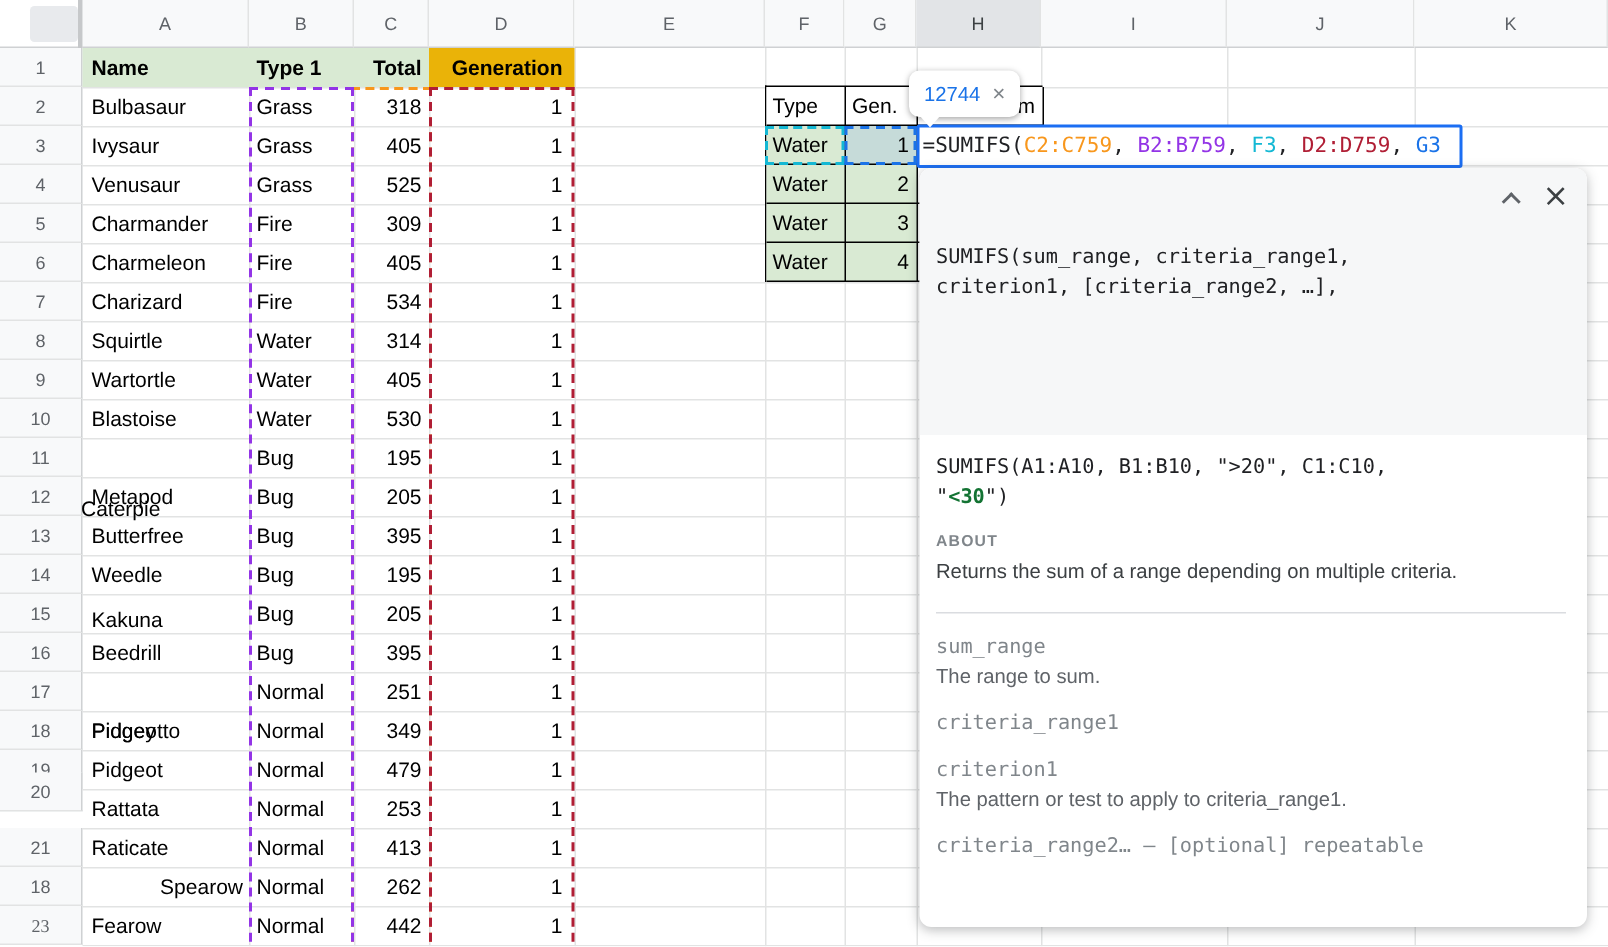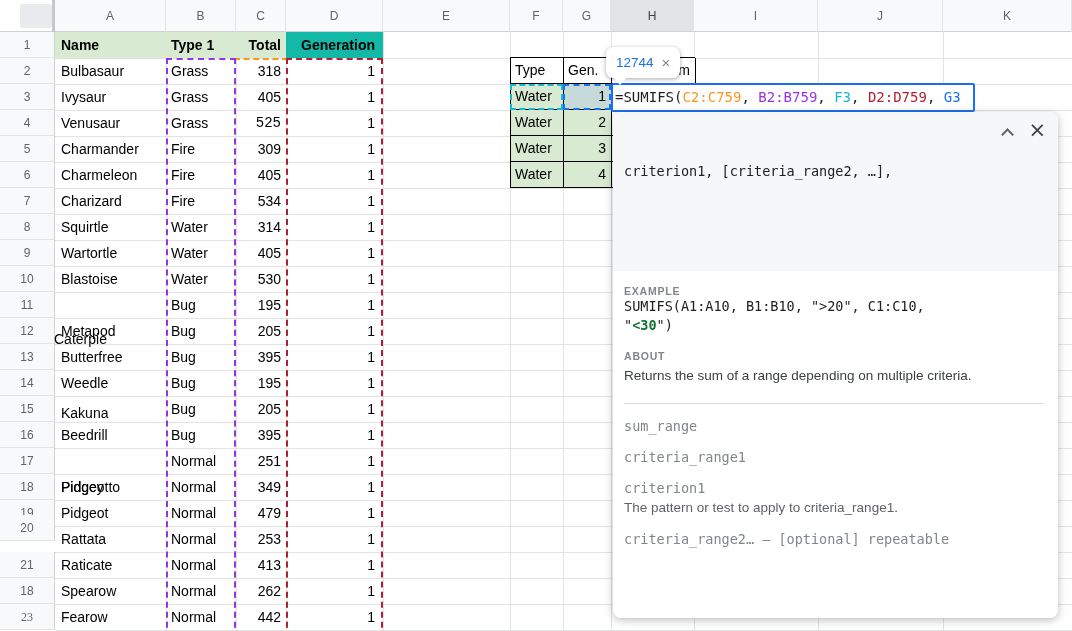--- a/index.html
+++ b/index.html
@@ -157,32 +157,32 @@
       <div class="grid-h" style="top: 474px; left: 55px; width: 1017px;"></div>
       <div class="grid-h" style="top: 500px; left: 55px; width: 1017px;"></div>
       <div class="grid-h" style="top: 526px; left: 55px; width: 1017px;"></div>
       <div class="grid-h" style="top: 552px; left: 55px; width: 1017px;"></div>
       <div class="grid-h" style="top: 578px; left: 55px; width: 1017px;"></div>
       <div class="grid-h" style="top: 604px; left: 55px; width: 1017px;"></div>
       <div class="grid-h" style="top: 630px; left: 55px; width: 1017px;"></div>
       <div class="cell bold" style="left: 55px; top: 32px; width: 111px; height: 26px; background: rgb(217, 234, 211); padding: 0px 4px 0px 6px; z-index: 2;">Name</div>
       <div class="cell bold" style="left: 166px; top: 32px; width: 70px; height: 26px; background: rgb(217, 234, 211); padding: 0px 4px 0px 5px; z-index: 2;">Type 1</div>
       <div class="cell bold right" style="left: 236px; top: 32px; width: 50px; height: 26px; background: rgb(217, 234, 211); padding: 0px 5px 0px 2px; z-index: 2;">Total</div>
-      <div class="cell bold right" style="left: 286px; top: 32px; width: 97px; height: 26px; background: #14b8a6; padding: 0px 8px 0px 2px; z-index: 2;">Generation</div>
+      <div class="cell bold right" style="left: 286px; top: 32px; width: 97px; height: 26px; background: #eab308; padding: 0px 8px 0px 2px; z-index: 2;">Generation</div>
       <div class="cell" style="left: 55px; top: 58px; width: 111px; height: 26px; padding: 0px 4px 0px 6px; z-index: 2;">Bulbasaur</div>
       <div class="cell" style="left: 166px; top: 58px; width: 70px; height: 26px; padding: 0px 4px 0px 5px; z-index: 2;">Grass</div>
       <div class="cell right" style="left: 236px; top: 58px; width: 50px; height: 26px; padding: 0px 5px 0px 2px; z-index: 2;">318</div>
       <div class="cell right" style="left: 286px; top: 58px; width: 97px; height: 26px; padding: 0px 8px 0px 2px; z-index: 2;">1</div>
       <div class="cell" style="left: 55px; top: 84px; width: 111px; height: 26px; padding: 0px 4px 0px 6px; z-index: 2;">Ivysaur</div>
       <div class="cell" style="left: 166px; top: 84px; width: 70px; height: 26px; padding: 0px 4px 0px 5px; z-index: 2;">Grass</div>
       <div class="cell right" style="left: 236px; top: 84px; width: 50px; height: 26px; padding: 0px 5px 0px 2px; z-index: 2;">405</div>
       <div class="cell right" style="left: 286px; top: 84px; width: 97px; height: 26px; padding: 0px 8px 0px 2px; z-index: 2;">1</div>
       <div class="cell" style="left: 55px; top: 110px; width: 111px; height: 26px; padding: 0px 4px 0px 6px; z-index: 2;">Venusaur</div>
       <div class="cell" style="left: 166px; top: 110px; width: 70px; height: 26px; padding: 0px 4px 0px 5px; z-index: 2;">Grass</div>
-      <div class="cell right" style="left: 236px; top: 110px; width: 50px; height: 26px; padding: 0px 5px 0px 2px; z-index: 2; font-family: Liberation Mono, monospace;">525</div>
+      <div class="cell right" style="left: 236px; top: 110px; width: 50px; height: 26px; padding: 0px 5px 0px 2px; z-index: 2;">525</div>
       <div class="cell right" style="left: 286px; top: 110px; width: 97px; height: 26px; padding: 0px 8px 0px 2px; z-index: 2;">1</div>
       <div class="cell" style="left: 55px; top: 136px; width: 111px; height: 26px; padding: 0px 4px 0px 6px; z-index: 2;">Charmander</div>
       <div class="cell" style="left: 166px; top: 136px; width: 70px; height: 26px; padding: 0px 4px 0px 5px; z-index: 2;">Fire</div>
       <div class="cell right" style="left: 236px; top: 136px; width: 50px; height: 26px; padding: 0px 5px 0px 2px; z-index: 2;">309</div>
       <div class="cell right" style="left: 286px; top: 136px; width: 97px; height: 26px; padding: 0px 8px 0px 2px; z-index: 2;">1</div>
       <div class="cell" style="left: 55px; top: 162px; width: 111px; height: 26px; padding: 0px 4px 0px 6px; z-index: 2;">Charmeleon</div>
       <div class="cell" style="left: 166px; top: 162px; width: 70px; height: 26px; padding: 0px 4px 0px 5px; z-index: 2;">Fire</div>
       <div class="cell right" style="left: 236px; top: 162px; width: 50px; height: 26px; padding: 0px 5px 0px 2px; z-index: 2;">405</div>
       <div class="cell right" style="left: 286px; top: 162px; width: 97px; height: 26px; padding: 0px 8px 0px 2px; z-index: 2;">1</div>
       <div class="cell" style="left: 55px; top: 188px; width: 111px; height: 26px; padding: 0px 4px 0px 6px; z-index: 2;">Charizard</div>
@@ -238,21 +238,21 @@
       <div class="cell right" style="left: 236px; top: 500px; width: 50px; height: 26px; padding: 0px 5px 0px 2px; z-index: 2;">479</div>
       <div class="cell right" style="left: 286px; top: 500px; width: 97px; height: 26px; padding: 0px 8px 0px 2px; z-index: 2;">1</div>
       <div class="cell" style="left: 55px; top: 526px; width: 111px; height: 26px; padding: 0px 4px 0px 6px; z-index: 2;">Rattata</div>
       <div class="cell" style="left: 166px; top: 526px; width: 70px; height: 26px; padding: 0px 4px 0px 5px; z-index: 2;">Normal</div>
       <div class="cell right" style="left: 236px; top: 526px; width: 50px; height: 26px; padding: 0px 5px 0px 2px; z-index: 2;">253</div>
       <div class="cell right" style="left: 286px; top: 526px; width: 97px; height: 26px; padding: 0px 8px 0px 2px; z-index: 2;">1</div>
       <div class="cell" style="left: 55px; top: 552px; width: 111px; height: 26px; padding: 0px 4px 0px 6px; z-index: 2;">Raticate</div>
       <div class="cell" style="left: 166px; top: 552px; width: 70px; height: 26px; padding: 0px 4px 0px 5px; z-index: 2;">Normal</div>
       <div class="cell right" style="left: 236px; top: 552px; width: 50px; height: 26px; padding: 0px 5px 0px 2px; z-index: 2;">413</div>
       <div class="cell right" style="left: 286px; top: 552px; width: 97px; height: 26px; padding: 0px 8px 0px 2px; z-index: 2;">1</div>
-      <div class="cell" style="left: 55px; top: 578px; width: 111px; height: 26px; padding: 0px 4px 0px 6px; z-index: 2;">Spearow</div>
+      <div class="cell" style="left: 55px; top: 578px; width: 111px; height: 26px; padding: 0px 4px 0px 6px; z-index: 2; text-align: right;">Spearow</div>
       <div class="cell" style="left: 166px; top: 578px; width: 70px; height: 26px; padding: 0px 4px 0px 5px; z-index: 2;">Normal</div>
       <div class="cell right" style="left: 236px; top: 578px; width: 50px; height: 26px; padding: 0px 5px 0px 2px; z-index: 2;">262</div>
       <div class="cell right" style="left: 286px; top: 578px; width: 97px; height: 26px; padding: 0px 8px 0px 2px; z-index: 2;">1</div>
       <div class="cell" style="left: 55px; top: 604px; width: 111px; height: 26px; padding: 0px 4px 0px 6px; z-index: 2;">Fearow</div>
       <div class="cell" style="left: 166px; top: 604px; width: 70px; height: 26px; padding: 0px 4px 0px 5px; z-index: 2;">Normal</div>
       <div class="cell right" style="left: 236px; top: 604px; width: 50px; height: 26px; padding: 0px 5px 0px 2px; z-index: 2;">442</div>
       <div class="cell right" style="left: 286px; top: 604px; width: 97px; height: 26px; padding: 0px 8px 0px 2px; z-index: 2;">1</div>
       <div class="dash" style="left: 234px; top: 58px; width: 54px; height: 590px; border-color: rgb(248, 151, 29); z-index: 5;"></div>
       <div class="dash" style="left: 166px; top: 58px; width: 70px; height: 590px; border-color: rgb(147, 52, 230); z-index: 6;"></div>
       <div class="dash" style="left: 286px; top: 58px; width: 97px; height: 590px; border-color: rgb(176, 30, 53); z-index: 7;"></div>
@@ -283,35 +283,35 @@
   <div class="fx-box" id="formula-box" style="left:611px;top:83px;width:364px;height:29px;"><span style="color: rgb(32, 33, 36);">=SUMIFS(</span><span style="color: rgb(248, 151, 29);">C2:C759</span><span style="color: rgb(32, 33, 36);">, </span><span style="color: rgb(147, 52, 230);">B2:B759</span><span style="color: rgb(32, 33, 36);">, </span><span style="color: rgb(20, 184, 212);">F3</span><span style="color: rgb(32, 33, 36);">, </span><span style="color: rgb(176, 30, 53);">D2:D759</span><span style="color: rgb(32, 33, 36);">, </span><span style="color: rgb(26, 115, 232);">G3</span></div>
 
   <div class="chip" style="left:606px;top:47px;height:31px;">
     <span style="color:#1a73e8;">12744</span>
     <span style="color:#80868b;font-size:15px;cursor:pointer;">×</span>
   </div>
   <div class="chip-tail" style="left:613px;top:77px;"></div>
 
   <div class="popup" style="left:613px;top:112px;width:445px;height:506px;">
     <div class="popup-sig">
-      <div id="sig-lines"><div class="code-line"><span>criterion1, [criteria_range2, …],</span></div></div>
+      <div id="sig-lines"><div class="code-line"><span>SUMIFS(sum_range, criteria_range1,</span></div><div class="code-line"><span>criterion1, [criteria_range2, …],</span></div></div>
       <span class="chev"></span>
       <span class="close-x">×</span>
     </div>
     <div class="popup-body">
-      <div class="mini-label" style="margin-top:2px;">EXAMPLE</div>
       <div id="example-lines">
           <div class="code-line"><span>SUMIFS(A1:A10, B1:B10, "&gt;20", C1:C10,</span></div>
           <div class="code-line"><span>"</span><span class="green">&lt;30</span><span>")</span></div>
         </div>
       <div class="mini-label" style="margin-top:14px;">ABOUT</div>
       <div class="about-text">Returns the sum of a range depending on multiple criteria.</div>
       <hr class="divider">
       <div id="param-list">
           <div class="param-name">sum_range</div>
+          <div class="param-desc">The range to sum.</div>
           <div class="param-name">criteria_range1</div>
           <div class="param-name">criterion1</div>
           <div class="param-desc">The pattern or test to apply to criteria_range1.</div>
           <div class="param-name">criteria_range2… – [optional] repeatable</div>
         </div>
 
     </div>
   </div>
 
 </div>

